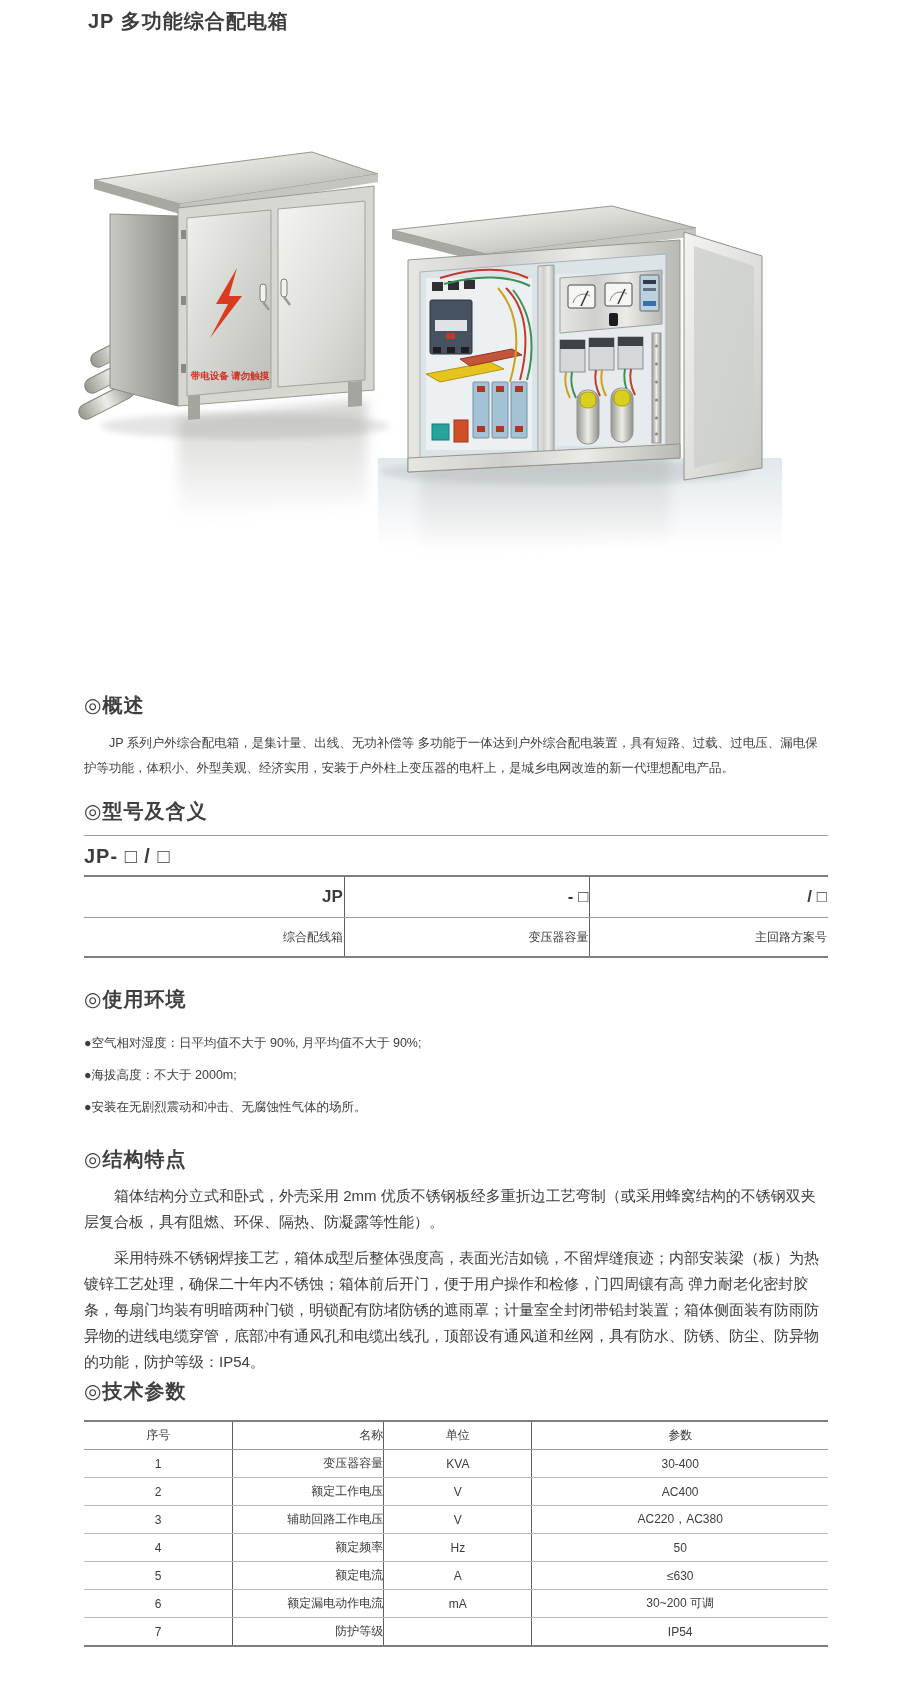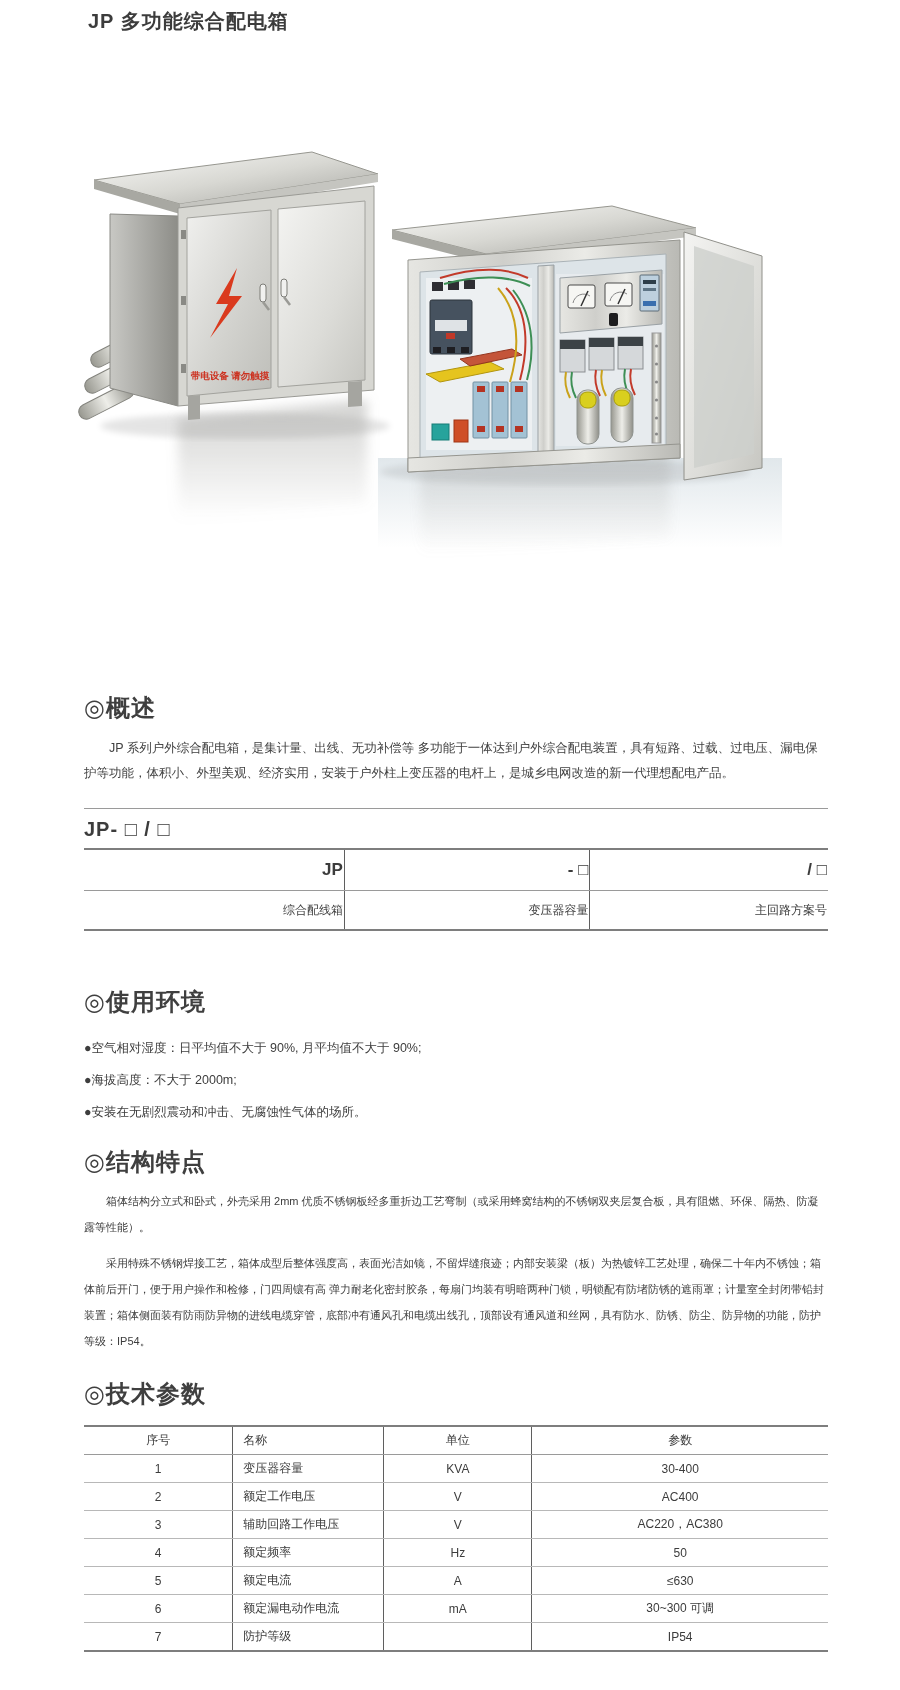--- a/index.html
+++ b/index.html
@@ -6,50 +6,50 @@
   .page{
     position:relative;width:900px;height:1690px;background:#ffffff;overflow:hidden;
     font-family:"Liberation Sans","DejaVu Sans",sans-serif;color:#3a3a3a;
   }
   .page-title{
     position:absolute;left:88px;top:8px;margin:0;
     font-size:20px;font-weight:bold;color:#3c3c3c;letter-spacing:1px;
   }
   .photos{position:absolute;left:60px;top:128px;width:740px;height:455px;}
   .section{position:absolute;left:84px;width:744px;}
-  .sec-head{margin:0;font-size:24px;font-weight:bold;color:#3f3f3f;letter-spacing:1px;}
+  .sec-head{margin:0;font-size:20px;font-weight:bold;color:#3f3f3f;letter-spacing:1px;}
   
   .sec-overview{top:692px;}
   .sec-overview p{margin:12px 0 0;font-size:12.5px;line-height:25px;text-indent:2em;color:#404040;}
   
   .sec-model{top:798px;}
   .rule{height:0;border:0;border-top:1px solid #9a9a9a;margin:10px 0 0;}
   .model-code{margin:9px 0 7px;font-size:20px;font-weight:bold;color:#3c3c3c;letter-spacing:1px;}
   table.model-table{width:100%;border-collapse:collapse;border-top:2px solid #7e7e7e;border-bottom:2px solid #7e7e7e;table-layout:fixed;}
   .model-table td{text-align:right;border-left:1px solid #5f5f5f;color:#3c3c3c;}
   .model-table td:first-child{border-left:none;}
   .model-table .code-row td{height:38px;font-size:17px;font-weight:bold;border-bottom:1px solid #9a9a9a;}
   .model-table .meaning-row td{height:36px;font-size:12px;}
   
   .sec-env{top:986px;}
   .sec-env ul{list-style:none;margin:14px 0 0;padding:0;font-size:12.5px;color:#3d3d3d;}
   .sec-env li{line-height:32px;}
   
   .sec-struct{top:1146px;}
-  .sec-struct p{margin:10px 0 0;font-size:11px;line-height:26px;text-indent:2em;color:#3d3d3d;}
+  .sec-struct p{margin:10px 0 0;font-size:15px;line-height:26px;text-indent:2em;color:#3d3d3d;}
   
   .sec-tech{top:1378px;}
   table.tech-table{width:100%;border-collapse:collapse;margin-top:15px;table-layout:fixed;
     border-top:2px solid #7e7e7e;border-bottom:2px solid #7e7e7e;font-size:12px;color:#3c3c3c;}
   .tech-table th,.tech-table td{height:27px;font-weight:normal;text-align:center;
     border-left:1px solid #5f5f5f;border-bottom:1px solid #b8b8b8;padding:0;}
   .tech-table th{border-bottom:1px solid #9a9a9a;text-align:center;}
   .tech-table th:first-child,.tech-table td:first-child{border-left:none;}
   .tech-table tr:last-child td{border-bottom:none;}
-  .tech-table .name-col{text-align:left;padding-left:10px;}
+  .tech-table .name-col{text-align:right;padding-left:10px;}
 </style>
 </head>
 <body>
 
 <div class="page">
 
   <h1 class="page-title">JP 多功能综合配电箱</h1>
 
   <div class="photos">
     <svg width="740" height="455" viewBox="0 0 740 455" xmlns="http://www.w3.org/2000/svg">
@@ -252,20 +252,21 @@
       </g>
     </svg>
   </div>
 
   <section class="section sec-overview">
     <h2 class="sec-head">◎概述</h2>
     <p>JP 系列户外综合配电箱，是集计量、出线、无功补偿等 多功能于一体达到户外综合配电装置，具有短路、过载、过电压、漏电保护等功能，体积小、外型美观、经济实用，安装于户外柱上变压器的电杆上，是城乡电网改造的新一代理想配电产品。</p>
   </section>
 
   <section class="section sec-model">
+    <h2 class="sec-head">◎型号及含义</h2>
     <hr class="rule">
     <div class="model-code">JP- □ / □</div>
     <table class="model-table">
       <colgroup>
           <col style="width:35%">
           <col style="width:33%">
           <col style="width:32%">
         </colgroup>
       <tbody>
           <tr class="code-row">
@@ -340,21 +341,21 @@
       <tr>
         <td>5</td>
         <td class="name-col">额定电流</td>
         <td>A</td>
         <td>≤630</td>
       </tr>
       <tr>
         <td>6</td>
         <td class="name-col">额定漏电动作电流</td>
         <td>mA</td>
-        <td>30~300 可调</td>
+        <td>30~200 可调</td>
       </tr>
       <tr>
         <td>7</td>
         <td class="name-col">防护等级</td>
         <td></td>
         <td>IP54</td>
       </tr>
     </tbody>
       </table>
   </section>

